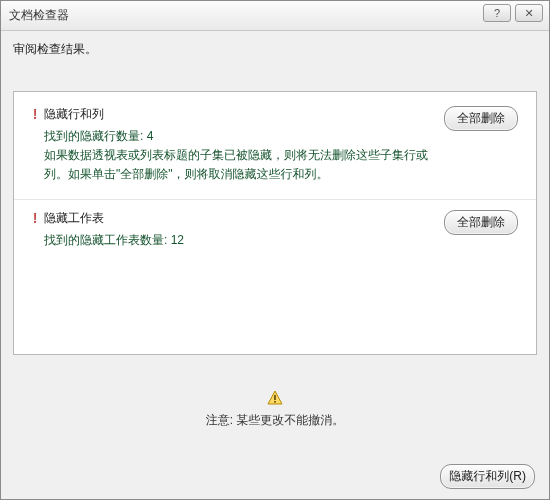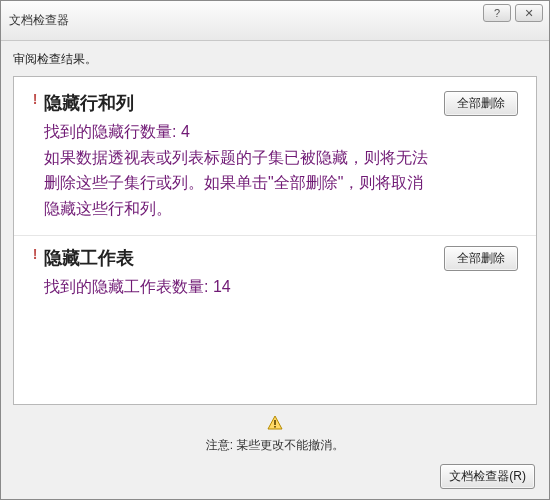--- a/index.html
+++ b/index.html
@@ -14,21 +14,21 @@
   }
   .window {
     width: 550px;
     height: 500px;
     background: #f0f0f0;
     border: 1px solid #8a8a8a;
     display: flex;
     flex-direction: column;
   }
   .titlebar {
-    height: 40px;
+    height: 30px;
     background: linear-gradient(to bottom, #fcfcfc, #e9e9e9);
     border-bottom: 1px solid #c8c8c8;
     display: flex;
     align-items: center;
     padding: 0 8px;
     position: relative;
   }
   .title-text {
     font-size: 12px;
     color: #333;
@@ -51,20 +51,21 @@
     justify-content: center;
     font-size: 11px;
     color: #555;
     cursor: pointer;
   }
   .body {
     flex: 1;
     display: flex;
     flex-direction: column;
     padding: 10px 12px 8px 12px;
+    gap: 25px;
   }
   .subheading {
     font-size: 12px;
     color: #222;
     margin-bottom: 8px;
   }
   .results {
     flex: 1;
     border: 1px solid #b8b8b8;
     background: #ffffff;
@@ -92,45 +93,45 @@
     font-weight: bold;
     font-size: 14px;
     color: #c0504d;
     line-height: 1;
   }
   .result-content {
     flex: 1;
     padding-right: 8px;
   }
   .result-title {
-    font-weight: bold;
-    font-size: 18px;
+    font-weight: normal;
+    font-size: 12px;
     color: #222;
     margin-bottom: 4px;
   }
   .result-line {
-    font-size: 16px;
-    color: #701a75;
+    font-size: 12px;
+    color: #14532d;
     line-height: 1.6;
   }
   .result-action {
     width: 80px;
     flex-shrink: 0;
     padding-top: 0;
   }
   .btn {
     display: inline-block;
     min-width: 74px;
     padding: 3px 8px;
     font-size: 12px;
     font-family: inherit;
     color: #222;
     background: linear-gradient(to bottom, #fdfdfd, #e3e3e3);
     border: 1px solid #8f8f8f;
-    border-radius: 3px;
+    border-radius: 11px;
     text-align: center;
     cursor: pointer;
     box-shadow: inset 0 0 0 1px rgba(255,255,255,0.6);
   }
   .footer-note {
     display: flex;
     align-items: center;
     gap: 6px;
     padding: 10px 2px 6px 2px;
     font-size: 12px;
@@ -191,39 +192,39 @@
           <button class="btn">全部删除</button>
         </div>
       </div>
 
       <div class="result-item">
         <div class="excl">
             <span>!</span>
           </div>
         <div class="result-content">
           <div class="result-title">隐藏工作表</div>
-          <div class="result-line">找到的隐藏工作表数量: 14</div>
+          <div class="result-line">找到的隐藏工作表数量: 12</div>
         </div>
         <div class="result-action">
           <button class="btn">全部删除</button>
         </div>
       </div>
 
     </div>
 
     <div class="footer-note">
       <span class="warn-icon">
         <svg width="16" height="16" viewBox="0 0 16 16">
           <polygon points="8,1 15,14 1,14" fill="#ffd966" stroke="#b58a00" stroke-width="1"></polygon>
           <rect x="7.2" y="5" width="1.6" height="5" fill="#5a4300"></rect>
           <rect x="7.2" y="11" width="1.6" height="1.6" fill="#5a4300"></rect>
         </svg>
       </span>
       <span>注意: 某些更改不能撤消。</span>
     </div>
 
     <div class="footer-btns">
-      <button class="btn">文档检查器(R)</button>
+      <button class="btn">隐藏行和列(R)</button>
     </div>
 
   </div>
 
 </div>
 
 </body></html>

